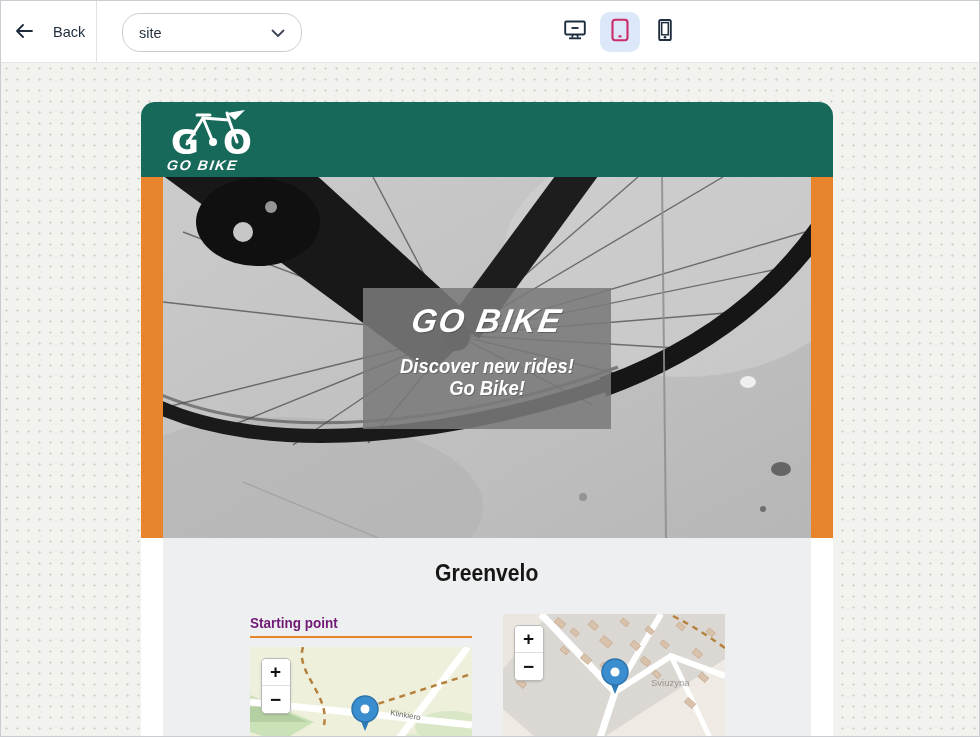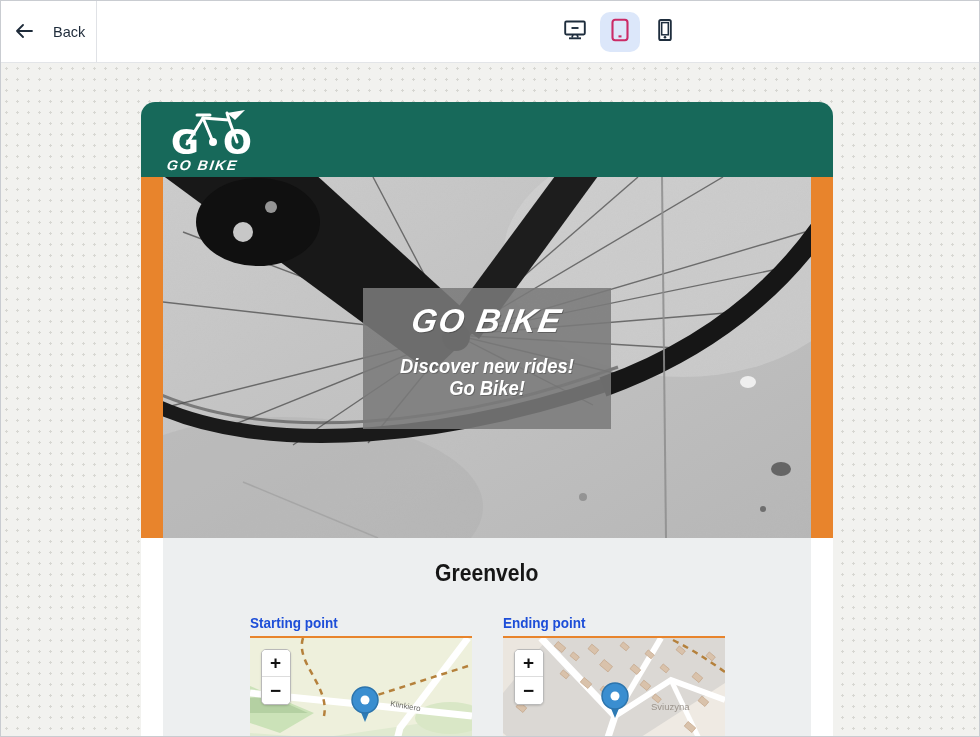--- a/index.html
+++ b/index.html
@@ -82,22 +82,22 @@
   .content { width:692px; padding:0 22px; background:#fff; }
   .route-section { width:648px; height:240px; background:#edeff0; }
   .section-title {
     text-align:center; padding-top:21px; font-size:24px; font-weight:bold;
     color:#161616; letter-spacing:0;
   }
   .section-title > span { display:inline-block; transform:scaleX(0.88); }
   .maps-row { display:flex; justify-content:center; gap:31px; margin-top:27px; }
   .map-col { width:222px; }
   .map-heading {
-    font-size:15px; font-weight:bold; color:#1d4ed8;
-    border-bottom:2px solid #e8842c; padding-bottom:5px; 
+    font-size:15px; font-weight:bold; color:#701a75;
+    border-bottom:2px solid #e8842c; padding-bottom:5px; margin-bottom:9px;
   }
   .map-heading > span { display:inline-block; transform:scaleX(0.9); transform-origin:left; }
   .map-box { position:relative; width:222px; height:130px; overflow:hidden; cursor:grab; }
   .map-box svg { display:block; }
   .zoom-ctrl {
     position:absolute; left:11px; top:11px; width:30px;
     background:#fff; border:1px solid #b9b9b9; border-radius:5px;
     box-shadow:0 1px 2px rgba(0,0,0,.15); overflow:hidden;
   }
   .zoom-btn {
@@ -115,20 +115,28 @@
     <div class="back-btn">
       <span>
         <svg width="18" height="14" viewBox="0 0 18 14">
             <path d="M8 1 L2 7 L8 13 M2 7 H17" stroke="#1e2b3a" stroke-width="1.8" fill="none" stroke-linecap="round" stroke-linejoin="round"></path>
           </svg>
       </span>
       <span>Back</span>
     </div>
     <div class="topbar-divider"></div>
 
+    <div class="page-select">
+      <span>site</span>
+      <span>
+        <svg width="14" height="9" viewBox="0 0 14 9">
+            <path d="M1.5 1.5 L7 7 L12.5 1.5" stroke="#3c4656" stroke-width="1.8" fill="none" stroke-linecap="round" stroke-linejoin="round"></path>
+          </svg>
+      </span>
+    </div>
 
     <div class="device-group">
       <div class="device-btn">
         <span>
           <svg width="26" height="26" viewBox="0 0 26 26" fill="none">
             <rect x="3.2" y="4.5" width="19.6" height="13" rx="1.2" stroke="#1e2d3d" stroke-width="1.9"></rect>
             <line x1="9.5" y1="11" x2="16.5" y2="11" stroke="#1e2d3d" stroke-width="1.9"></line>
             <path d="M11 17.5 L10 20.5 M15 17.5 L16 20.5" stroke="#1e2d3d" stroke-width="1.7"></path>
             <line x1="7" y1="21.3" x2="19" y2="21.3" stroke="#1e2d3d" stroke-width="1.9"></line>
           </svg>
@@ -269,21 +277,20 @@
                   </g>
                 </svg>
                 <div class="zoom-ctrl">
                   <div class="zoom-btn">+</div>
                   <div class="zoom-btn">−</div>
                 </div>
               </div>
             </div>
 
             <div class="map-col">
-              <div class="map-heading"><span>Ending point</span></div>
               <div class="map-box">
                 <svg width="222" height="130" viewBox="0 0 222 130">
                   <rect width="222" height="130" fill="#dbd8d4"></rect>
                   <path d="M90,130 L222,45 L222,130 Z" fill="#efeae3"></path>
                   <path d="M0,55 L45,0 L0,0 Z" fill="#ebe6df"></path>
                   <path d="M0,95 L40,130 L0,130 Z" fill="#efeae3"></path>
                   <path d="M38,0 L112,78 L95,130" stroke="#ffffff" stroke-width="7" fill="none"></path>
                   <path d="M158,0 L112,78" stroke="#ffffff" stroke-width="6" fill="none"></path>
                   <path d="M112,78 L168,42 L222,62" stroke="#ffffff" stroke-width="6" fill="none"></path>
                   <path d="M168,42 L210,130" stroke="#ffffff" stroke-width="5" fill="none"></path>

